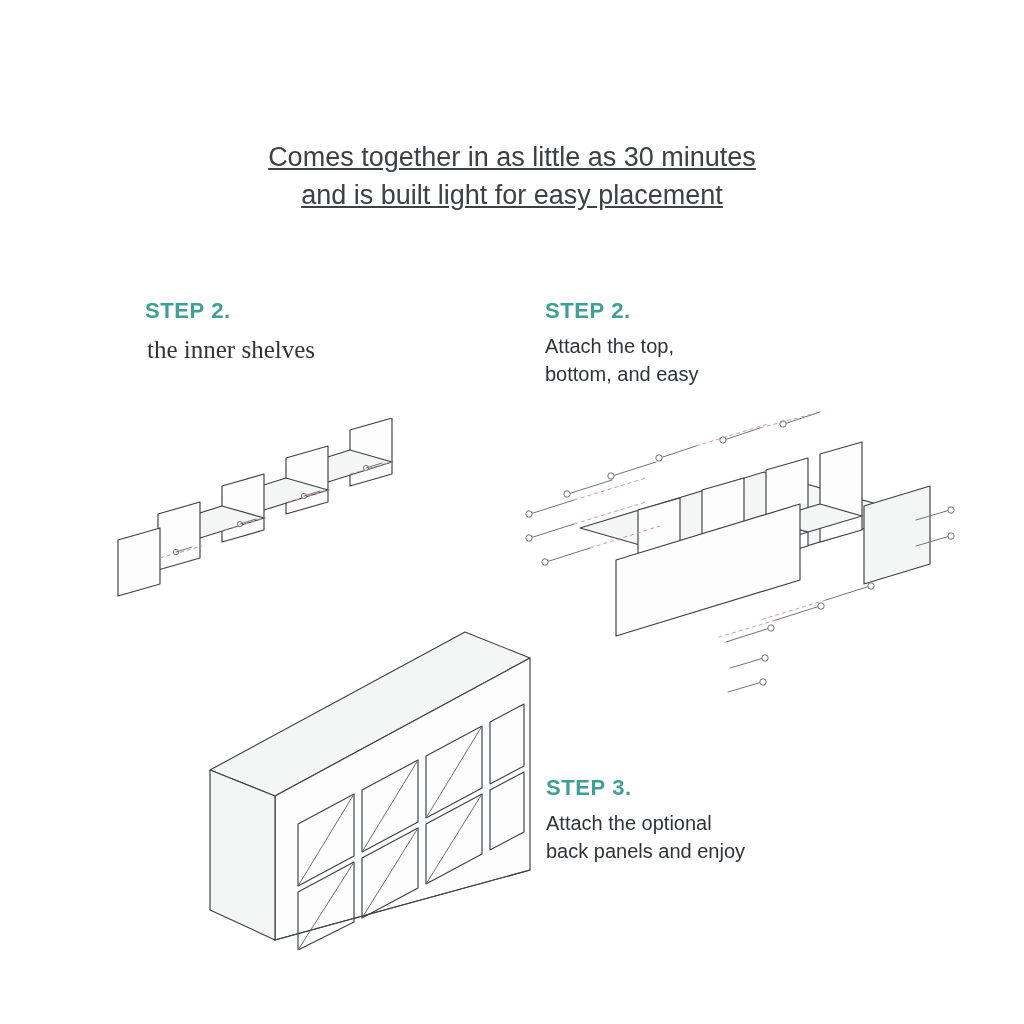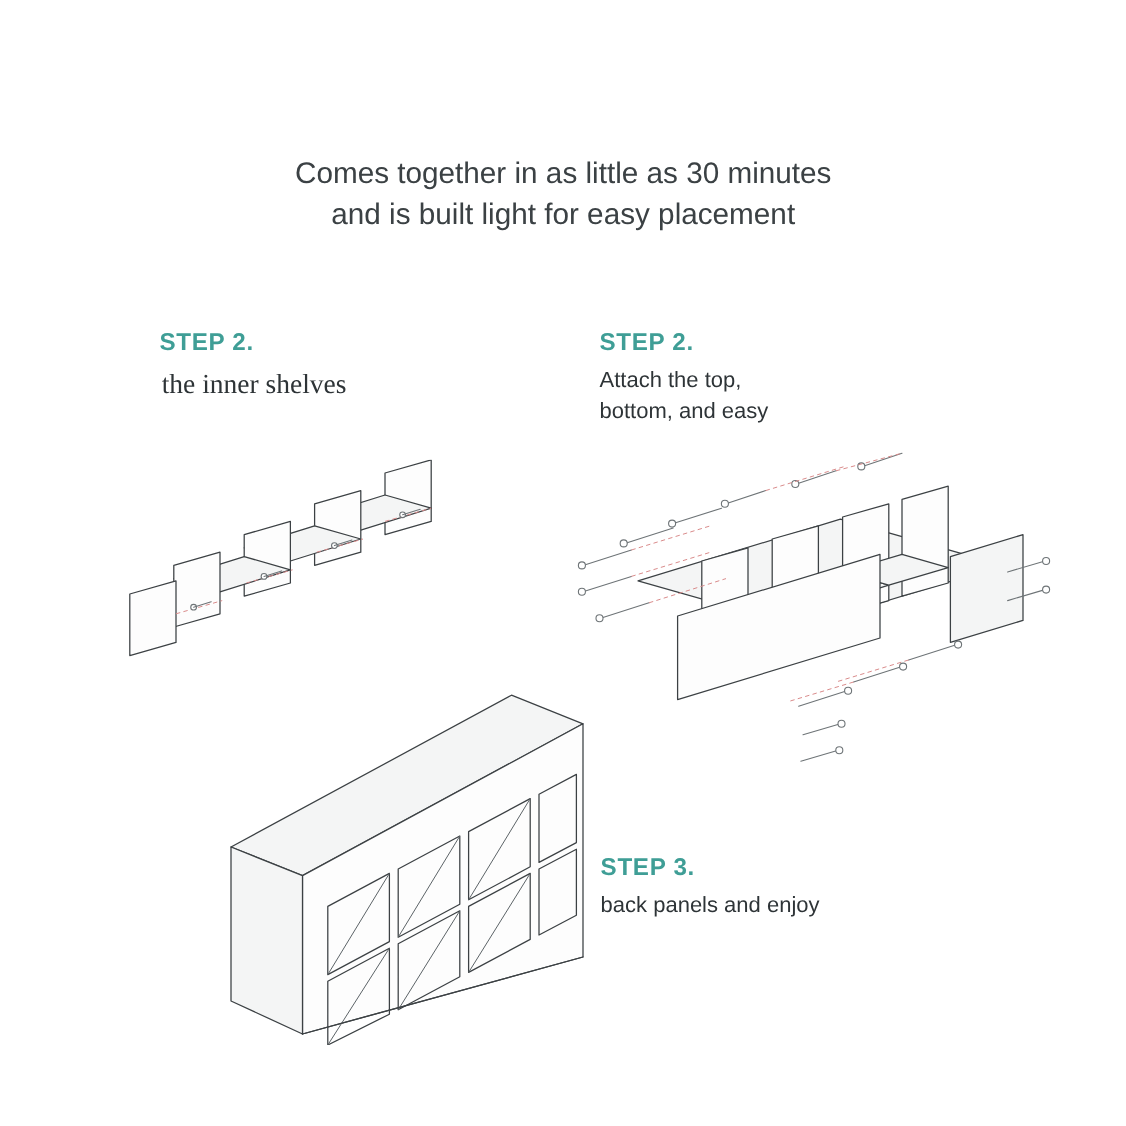--- a/index.html
+++ b/index.html
@@ -37,20 +37,21 @@
   .subtitle {
     position: absolute;
     top: 138px;
     left: 0;
     width: 1024px;
     text-align: center;
     font-size: 27px;
     line-height: 1.42;
     color: #3b4144;
     font-weight: 400;
+    text-decoration: underline;
   }
   .subtitle .line {
     display: block;
   }
 
   
   .step {
     position: absolute;
   }
   .step-label {
@@ -121,20 +122,21 @@
     <div class="step-label">STEP 2.</div>
     <div class="step-text sans">
       <span class="line">Attach the top,</span>
       <span class="line">bottom, and easy</span>
     </div>
   </div>
 
   <div class="step" id="step3">
     <div class="step-label">STEP 3.</div>
     <div class="step-text sans">
+      <span class="line">Attach the optional</span>
       <span class="line">back panels and enjoy</span>
     </div>
   </div>
 
   <div class="illus" id="illus1">
     <svg width="330" height="220" viewBox="0 0 330 220">
 
       <g>
 
         <polygon class="face" points="240,12 282,0 282,56 240,68"></polygon>

